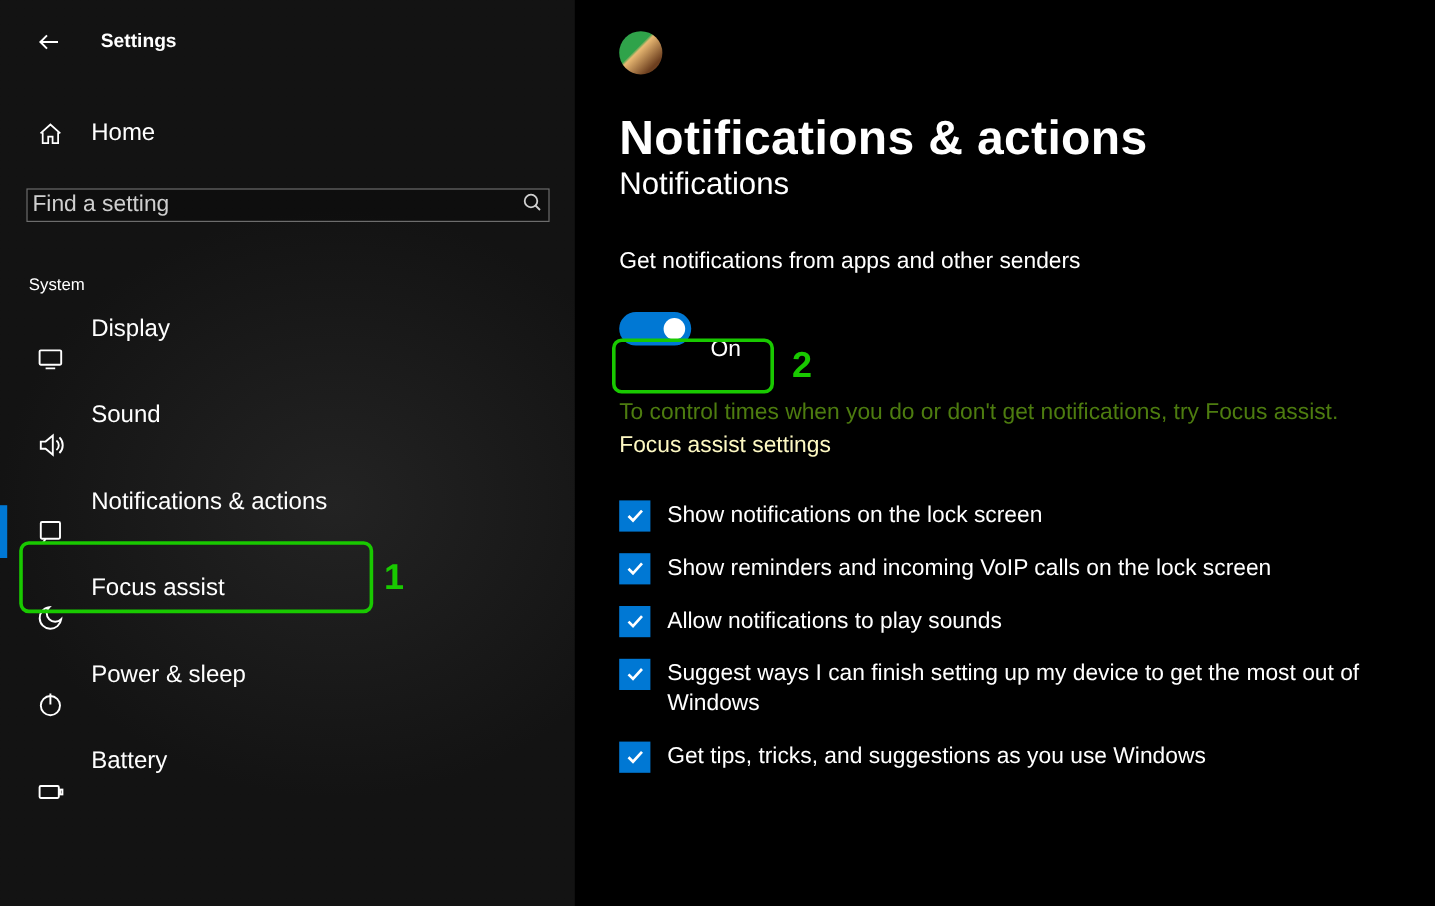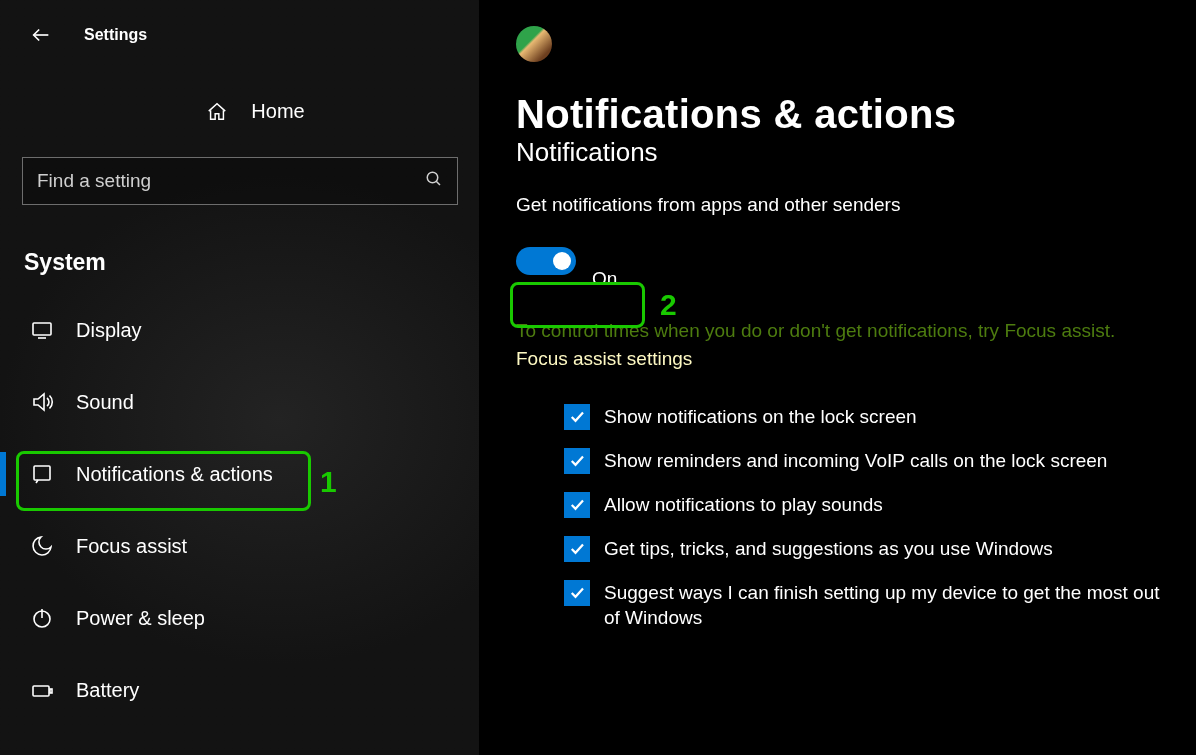--- a/index.html
+++ b/index.html
@@ -12,55 +12,55 @@
     background: #1a1a1a;
     background: radial-gradient(ellipse 400px 350px at 280px 420px, rgba(100,100,100,0.35), rgba(20,20,20,0.95) 70%);
     position:relative;
     padding-top: 14px;
   }
   .sidebar::after { content:""; position:absolute; right:0; top:0; bottom:0; width:1px; background:#000; }
 
   .titlebar { display:flex; align-items:center; gap:28px; padding: 6px 4px 10px 26px; font-size:16px;font-weight:bold; }
   .back-btn { width:30px; height:30px; display:flex; align-items:center; justify-content:center; cursor:pointer; }
 
-  .home-row { display:flex; align-items:center; gap:22px; padding: 40px 0 20px 30px; font-size:20px;justify-content:center; }
+  .home-row { display:flex; align-items:center; gap:22px; padding: 40px 0 20px 30px; font-size:20px; }
   .home-row svg { width:22px; height:22px; }
 
-  .search-wrap { margin: 14px 22px; border:1px solid #6d6d6d; height:48px; display:flex; align-items:center; padding:0 14px; background: rgba(0,0,0,0.25); }
+  .search-wrap { margin: 14px 22px; border:1px solid #6d6d6d; height:28px; display:flex; align-items:center; padding:0 4px; background: rgba(0,0,0,0.25); }
   .search-input { flex:1; background:transparent; border:none; outline:none; color:#ccc; font-size:19px; }
   .search-input::placeholder { color:#cfcfcf; }
   .search-icon { color:#d0d0d0; }
 
-  .section-label { padding: 30px 0 18px 24px; font-size:23px; font-weight:700; }
+  .section-label { padding: 30px 0 18px 24px; font-size:14px; font-weight:400; }
 
   .nav { list-style:none; }
-  .nav-item { display:flex; align-items:center; gap:22px; padding: 0 0 0 30px; height:72px; font-size:20px; cursor:pointer; position:relative; }
+  .nav-item { display:flex; gap:22px; padding: 0 0 0 30px; height:72px; font-size:20px; cursor:pointer; position:relative; }
   .nav-item.active::before { content:""; position:absolute; left:0; top:14px; bottom:14px; width:6px; background:#0078d4; }
   .nav-icon { width:24px; display:flex; align-items:center; justify-content:center; }
 
   .highlight-box { position:absolute; border:3px solid #19c900; border-radius:8px; pointer-events:none; }
   .callout-num { position:absolute; color:#19c900; font-weight:800; font-size:30px; font-family:Arial, sans-serif; pointer-events:none; }
 
   
   .main { flex:1; height:100%; background:#000; padding: 26px 20px 0 36px; position:relative; overflow:hidden; }
   .app-avatar { width:36px; height:36px; border-radius:50%; background: linear-gradient(135deg,#2fa34a 0 40%, #e9b973 45%, #6d3f1f 80%); display:inline-block; }
   .page-title { font-size:40px; font-weight:600; margin-top:26px; letter-spacing:.3px; }
   .sect-title { font-size:26px; font-weight:400; }
-  .desc { font-size:19px; margin-top:26px; }
+  .desc { font-size:19px; margin-top:38px; }
 
   .toggle-row { display:flex; align-items:center; gap:16px; margin-top:16px; }
   .toggle { width:60px; height:28px; border-radius:14px; background:#0078d4; position:relative; cursor:pointer; }
   .toggle-knob { width:18px; height:18px; border-radius:50%; background:#fff; position:absolute; right:5px; top:5px; }
   .toggle-state { font-size:19px;margin-top:36px; }
 
   .hint { color:#4d7c0f; font-size:19px; margin-top:28px; line-height:1.35; }
   .link { color:#fef9c3; font-size:19px; margin-top:4px; display:inline-block; cursor:pointer; }
 
   .checks { margin-top:34px; display:flex; flex-direction:column; gap:18px; }
-  .check-row { display:flex; align-items:flex-start; gap:14px; font-size:19px; line-height:1.35; max-width:660px;margin-left:48px; }
+  .check-row { display:flex; align-items:flex-start; gap:14px; font-size:19px; line-height:1.35; max-width:660px; }
   .checkbox { width:26px; height:26px; background:#0078d4; flex-shrink:0; display:flex; align-items:center; justify-content:center; cursor:pointer; }
   .checkbox svg { width:18px; height:18px; }
 </style>
 </head>
 <body>
 
 <div class="sidebar">
   <div class="titlebar">
     <div class="back-btn">
       <svg width="22" height="22" viewBox="0 0 24 24" fill="none" stroke="#fff" stroke-width="1.8">
@@ -198,24 +198,24 @@
           </svg>
         </div>
       <span>Allow notifications to play sounds</span>
     </div>
     <div class="check-row">
       <div class="checkbox">
           <svg viewBox="0 0 24 24" fill="none" stroke="#fff" stroke-width="3">
             <path d="M5 12l5 5L20 6"></path>
           </svg>
         </div>
+      <span>Suggest ways I can finish setting up my device to get the most out of Windows</span>
+    </div>
+    <div class="check-row">
+      <div class="checkbox">
+          <svg viewBox="0 0 24 24" fill="none" stroke="#fff" stroke-width="3">
+            <path d="M5 12l5 5L20 6"></path>
+          </svg>
+        </div>
       <span>Get tips, tricks, and suggestions as you use Windows</span>
     </div>
-    <div class="check-row">
-      <div class="checkbox">
-          <svg viewBox="0 0 24 24" fill="none" stroke="#fff" stroke-width="3">
-            <path d="M5 12l5 5L20 6"></path>
-          </svg>
-        </div>
-      <span>Suggest ways I can finish setting up my device to get the most out of Windows</span>
-    </div>
   </div>
 </div>
 
 </body></html>

